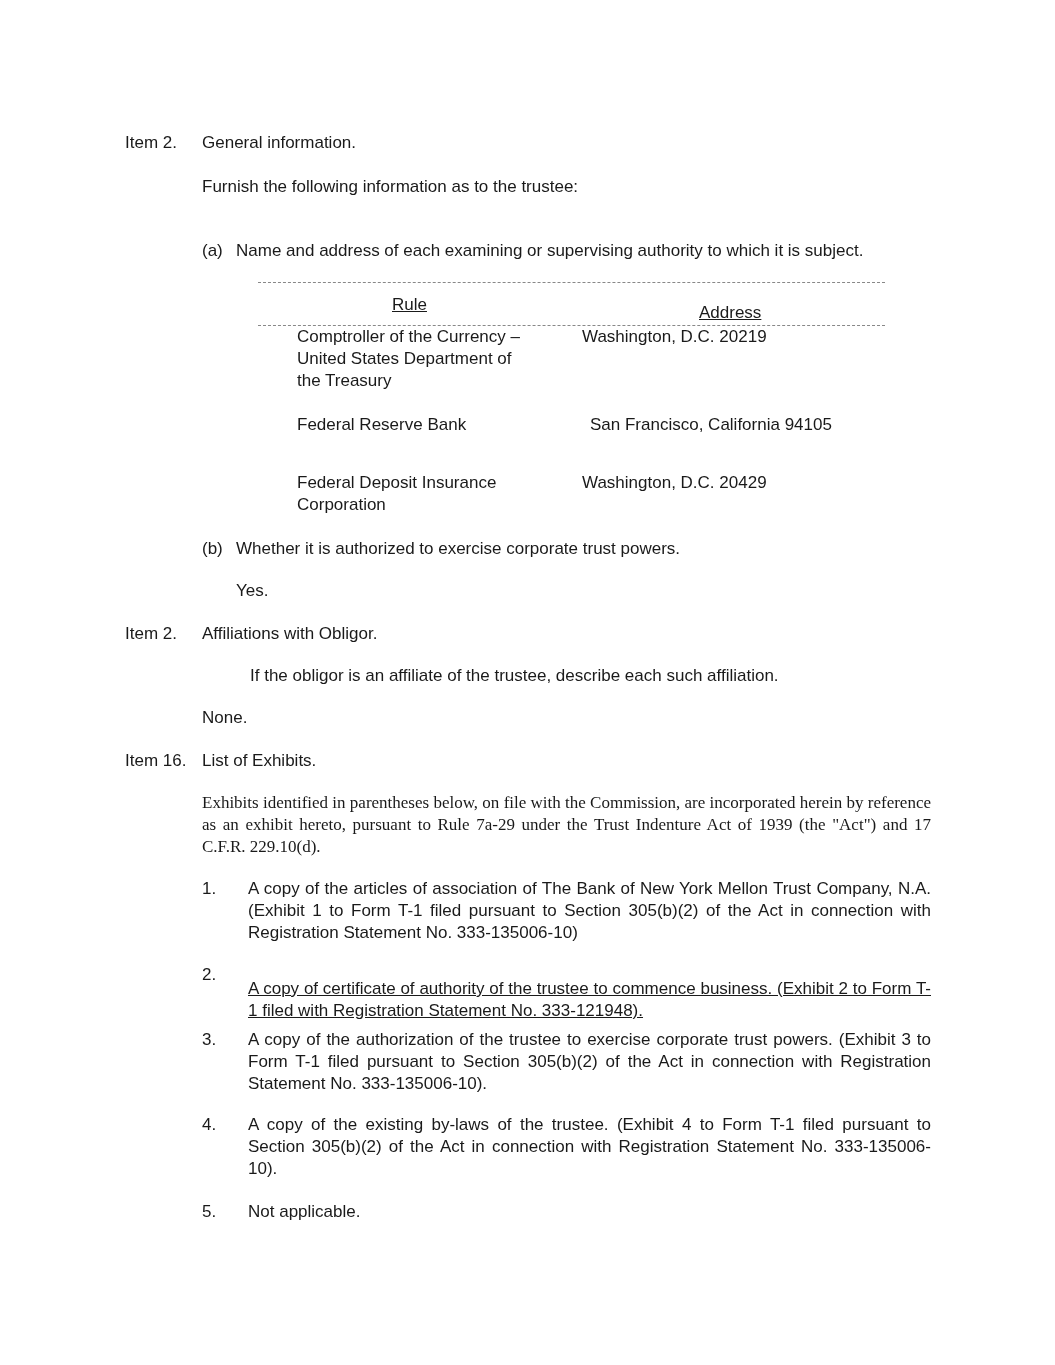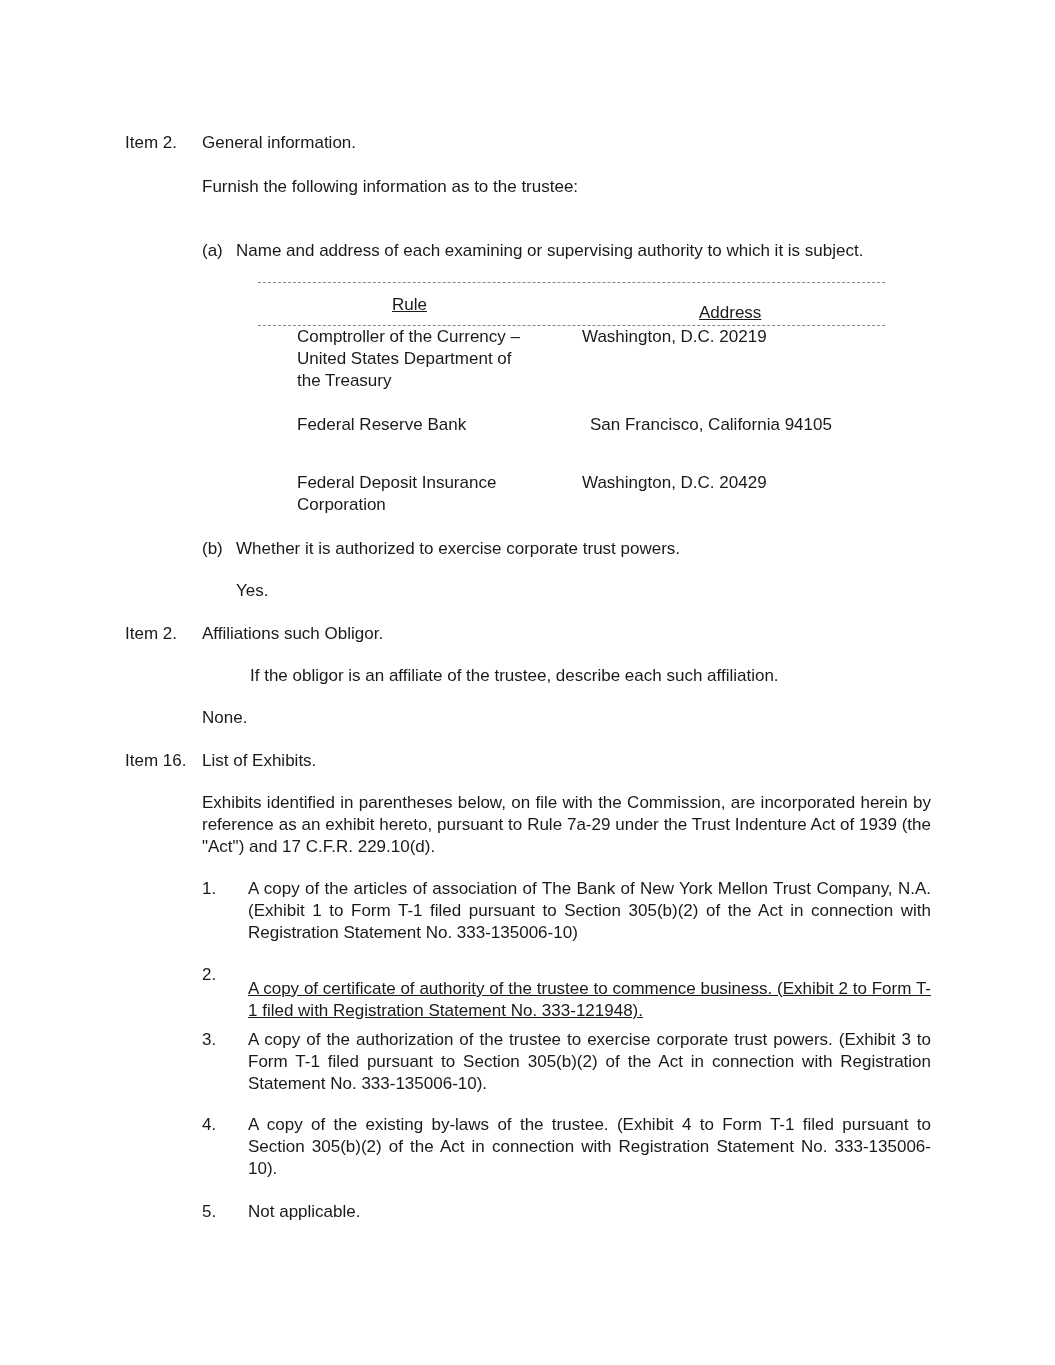--- a/index.html
+++ b/index.html
@@ -17,21 +17,21 @@
   .dash {
     position: absolute; left: 258px; width: 627px; height: 0;
     border-top: 1px dashed #888888;
   }
   .th { text-decoration: underline; }
   .cell { position: absolute; white-space: normal; }
   .col-name { left: 297px; width: 240px; }
   .col-addr { left: 582px; width: 300px; }
   .justify {
     position: absolute; left: 202px; width: 729px; white-space: normal;
-    text-align: justify; text-align-last: left;
+    text-align: justify; text-align-last: left; font-family: Liberation Serif, serif;
   }
   .ex-num { position: absolute; left: 202px; }
   .ex-text {
     position: absolute; left: 248px; width: 683px; white-space: normal;
     text-align: justify; text-align-last: left;
   }
 </style>
 </head>
 <body>
 
@@ -60,21 +60,21 @@
     <div class="cell col-name" style="top:472px; width:215px;">Federal Deposit Insurance Corporation</div>
     <div class="cell col-addr" style="top:472px;">Washington, D.C. 20429</div>
   </div>
 </div>
 
 <div class="abs sub-label" style="top:538px;">(b)</div>
 <div class="abs sub-text" style="top:538px;">Whether it is authorized to exercise corporate trust powers.</div>
 <div class="abs sub-text" style="top:580px;">Yes.</div>
 
 <div class="abs item-label" style="top:623px;">Item 2.</div>
-<div class="abs item-title" style="top:623px;">Affiliations such Obligor.</div>
+<div class="abs item-title" style="top:623px;">Affiliations with Obligor.</div>
 <div class="abs para" style="top:665px;margin-left:48px;">If the obligor is an affiliate of the trustee, describe each such affiliation.</div>
 <div class="abs para" style="top:707px;">None.</div>
 
 <div class="abs item-label" style="top:750px;">Item 16.</div>
 <div class="abs item-title" style="top:750px;">List of Exhibits.</div>
 <div class="justify" style="top:792px;">Exhibits identified in parentheses below, on file with the Commission, are incorporated herein by reference as an exhibit hereto, pursuant to Rule 7a-29 under the Trust Indenture Act of 1939 (the "Act") and 17 C.F.R. 229.10(d).</div>
 
 <div>
   <div>
     <div class="ex-num" style="top:878px;">1.</div>

